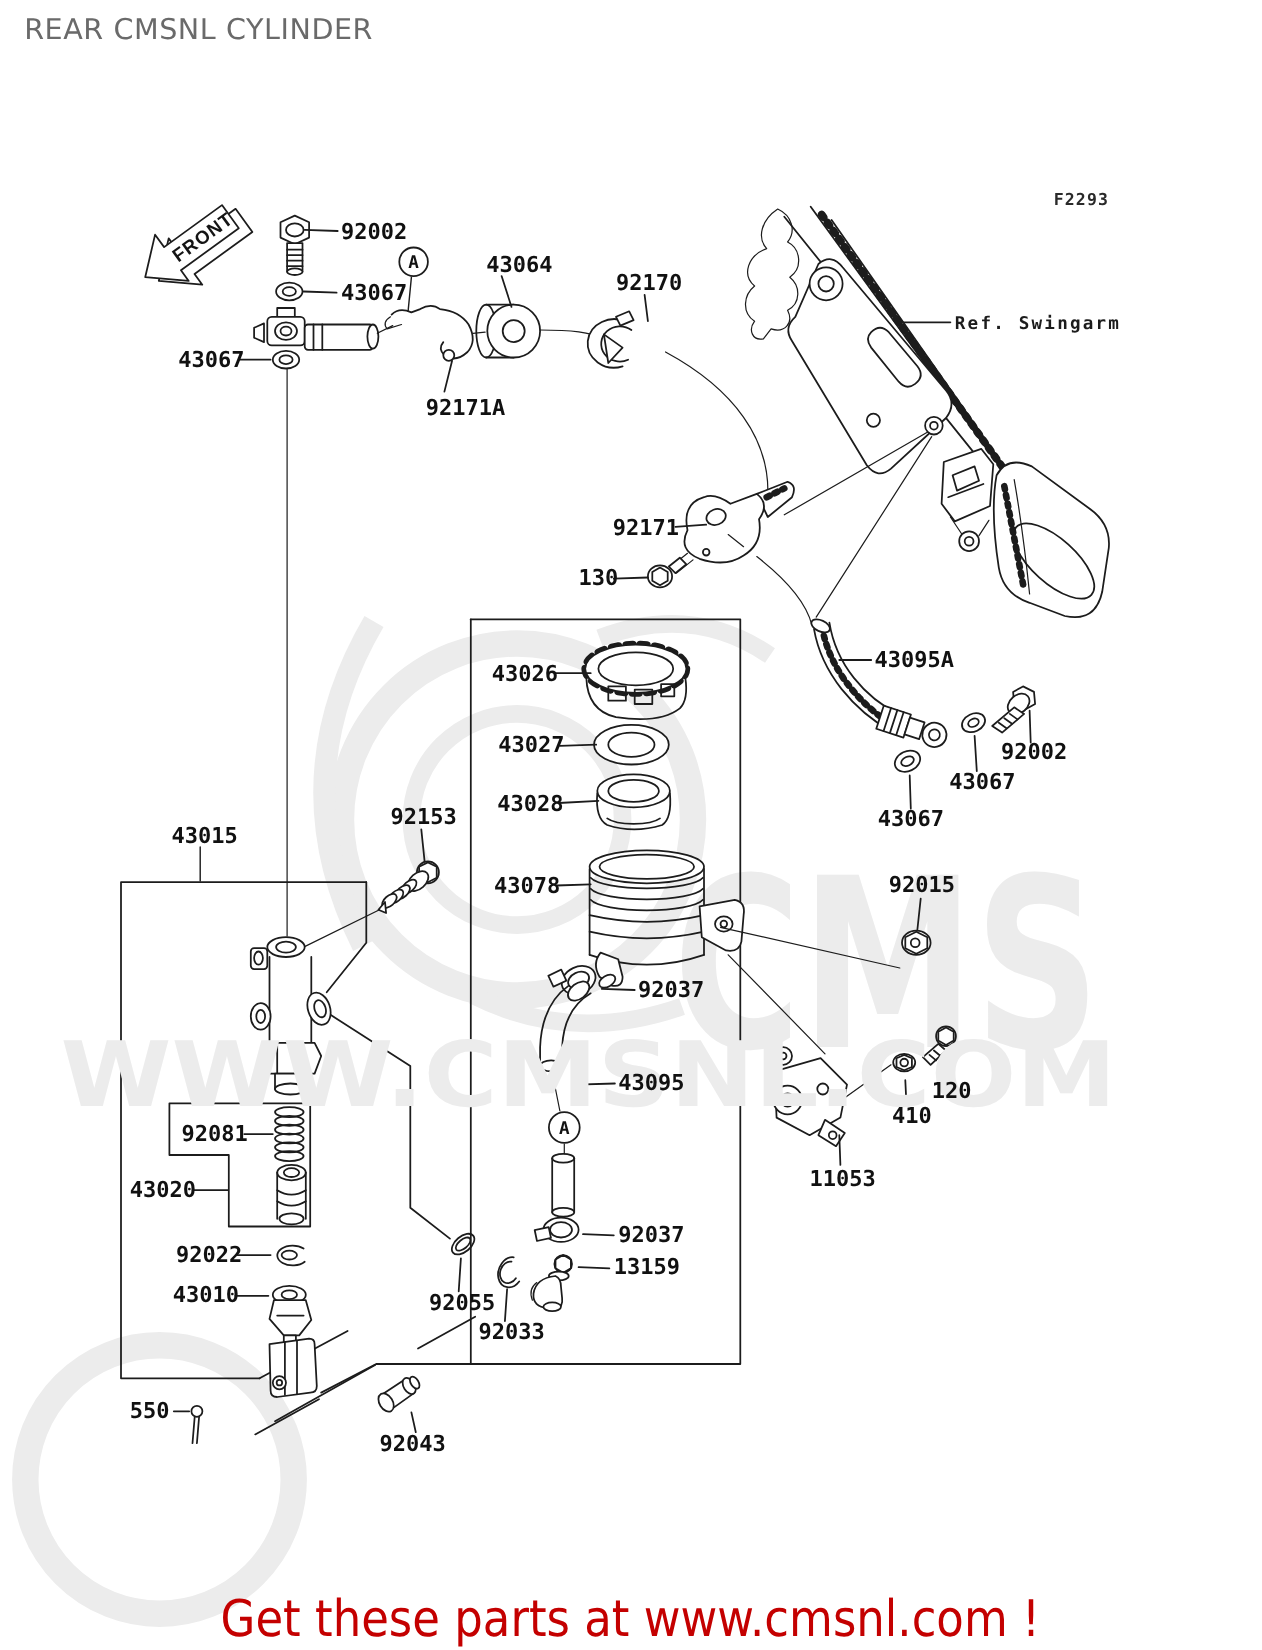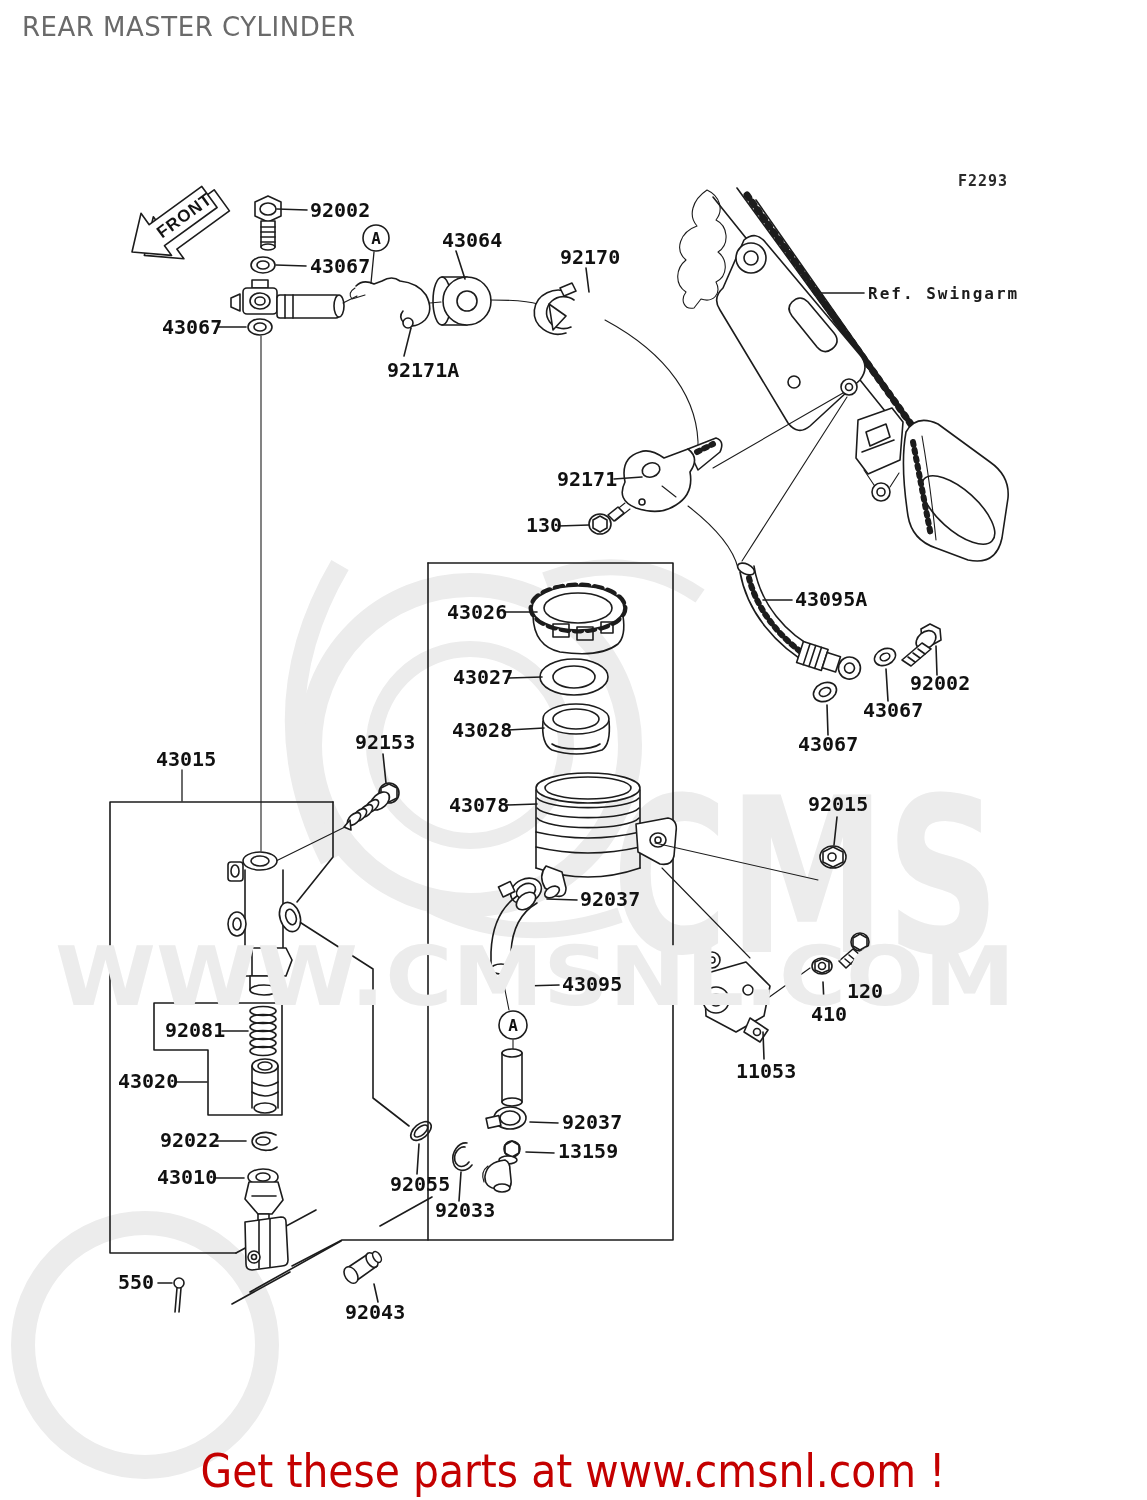--- a/index.html
+++ b/index.html
@@ -22,21 +22,21 @@
   .amark{font-family:"DejaVu Sans Mono",monospace;font-weight:bold;font-size:16px;fill:#111;text-anchor:middle;}
   .wm{fill:#ececec;font-weight:bold;font-family:"DejaVu Sans",sans-serif;}
   .wm-stroke{stroke:#ececec;fill:none;}
   .banner{font-family:"DejaVu Sans",sans-serif;fill:#c40000;}
   .front-txt{font-family:"Liberation Sans",sans-serif;font-weight:bold;font-size:17px;fill:#141414;letter-spacing:1px;}
 </style>
 </head>
 <body>
 
 <div class="stage">
-  <div id="page-title">REAR MASTER CYLINDER</div>
+  <div id="page-title">REAR CMSNL CYLINDER</div>
 
   <svg width="1147" height="1500" viewBox="0 0 1147 1500">
 
     <g>
       <circle class="wm-stroke" cx="470" cy="745" r="160" stroke-width="24"></circle>
       <circle class="wm-stroke" cx="470" cy="745" r="96" stroke-width="16"></circle>
       <path class="wm-stroke" d="M340,565 Q255,710 330,860" stroke-width="20"></path>
       <path class="wm-stroke" d="M545,580 Q630,548 700,596" stroke-width="16"></path>
       <path class="wm-stroke" d="M430,905 Q520,950 620,915" stroke-width="16"></path>
       <text class="wm" x="612" y="952" font-size="215" textLength="388" lengthAdjust="spacingAndGlyphs">CMS</text>

